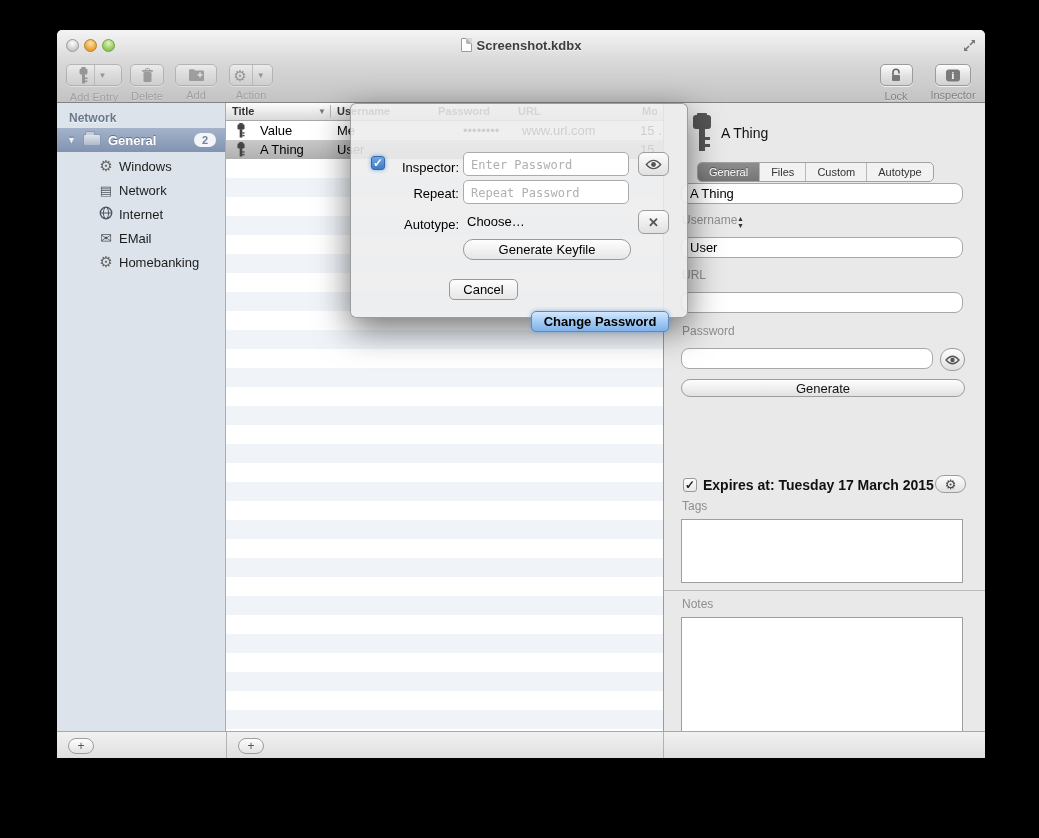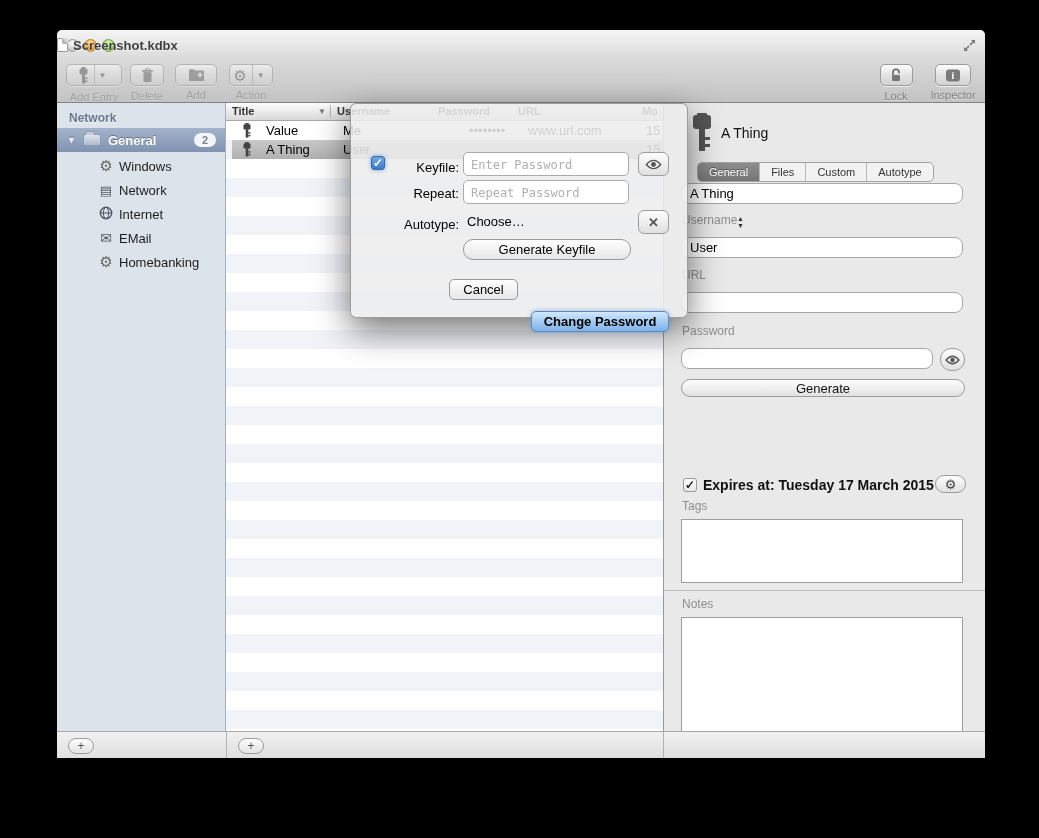--- a/index.html
+++ b/index.html
@@ -9,21 +9,21 @@
     background:#e9e9e9; border-radius:5px 5px 0 0; box-shadow:0 15px 45px rgba(0,0,0,.75);
     overflow:hidden; }
   
   .chrome { position:absolute; left:0; top:0; width:100%; height:73px;
     background:linear-gradient(#f4f4f4,#d8d8d8 45%,#c3c3c3);
     border-bottom:1px solid #828282; border-radius:5px 5px 0 0; }
   .tl { position:absolute; top:9px; width:13px; height:13px; border-radius:50%; }
   .tl.gray  { left:9px;  background:radial-gradient(circle at 50% 30%, #ffffff, #c9c9c9 70%); border:1px solid #9a9a9a; }
   .tl.amber { left:27px; background:radial-gradient(circle at 50% 30%, #ffe3a8, #e89f31 70%); border:1px solid #bd7e21; }
   .tl.green { left:45px; background:radial-gradient(circle at 50% 30%, #e1f5be, #8cc653 70%); border:1px solid #74a23c; }
-  .win-title { position:absolute; top:8px; left:0; width:100%; text-align:left;
+  .win-title { position:absolute; top:8px; left:0; width:100%; text-align:center;
     font-size:13px; font-weight:bold; color:#3e3e3e; text-shadow:0 1px 0 rgba(255,255,255,.6); }
   .doc-icon { display:inline-block; width:11px; height:14px; background:#fdfdfd;
     border:1px solid #9a9a9a; border-radius:1px; vertical-align:-2px; margin-right:5px; position:relative; }
   .doc-icon:after { content:""; position:absolute; right:-1px; top:-1px; border:3px solid;
     border-color:#d8d8d8 #d8d8d8 #b5b5b5 #b5b5b5; border-radius:0 0 0 2px; }
   .fs-icon { position:absolute; right:8px; top:8px; width:15px; height:15px; opacity:.75; }
   
   .tb-group { position:absolute; top:34px; text-align:center; }
   .tb-btn { height:22px; border:1px solid #9b9b9b; border-radius:5px;
     background:linear-gradient(#fdfdfd,#e3e3e3 50%,#d2d2d2); display:inline-flex;
@@ -61,21 +61,21 @@
     color:#4d5662; font-size:14px; }
   
   .table { position:absolute; left:169px; top:73px; width:437px; height:628px; background:#4d7c0f; }
   .t-header { position:absolute; left:0; top:0; width:100%; height:18px;
     background:linear-gradient(#fdfdfd,#d9d9d9); border-bottom:1px solid #a8a8a8; }
   .t-hcell { position:absolute; top:0; height:17px; font-size:11px; font-weight:bold;
     color:#333; line-height:17px; overflow:hidden; white-space:nowrap; }
   .t-hdiv { position:absolute; top:2px; height:13px; width:1px; background:#b5b5b5; }
   .t-sort { position:absolute; top:0; font-size:8px; color:#777; line-height:17px; }
   .stripe { position:absolute; left:0; width:100%; height:19px; }
-  .t-row { position:absolute; left:0; width:100%; height:19px; font-size:13px; color:#000;margin-left:6px; }
+  .t-row { position:absolute; left:0; width:100%; height:19px; font-size:13px; color:#000; }
   .t-row.selected { background:linear-gradient(#c9c9c9,#b0b0b0); }
   .t-cell { position:absolute; top:0; line-height:19px; white-space:nowrap; overflow:hidden; }
   .key-glyph { position:absolute; top:2px; }
   
   .inspector { position:absolute; left:606px; top:73px; width:322px; height:628px;
     background:#e9e9e9; border-left:1px solid #9a9a9a; }
   .insp-title { position:absolute; left:57px; top:22px; font-size:14px; color:#111; }
   .insp-key { position:absolute; left:25px; top:10px; }
   .seg { position:absolute; left:33px; top:59px; height:20px; display:flex;
     border:1px solid #a2a2a2; border-radius:5px; overflow:hidden; background:#f2f2f2;
@@ -363,21 +363,21 @@
 
   <div class="bottom-bar">
     <div class="bb-div" style="left:169px;"></div>
     <div class="bb-div" style="left:606px;"></div>
     <div class="plus-btn" style="left:11px;">+</div>
     <div class="plus-btn" style="left:181px;">+</div>
   </div>
 
   <div class="popover">
     <span class="chk blue" style="position:absolute; left:20px; top:52px;">✓</span>
-    <div class="dlg-label" style="left:20px; top:56px;">Keyfile:</div>
+    <div class="dlg-label" style="left:20px; top:56px;">Inspector:</div>
     <input class="dlg-field" style="top: 48px;" type="text" placeholder="Enter Password">
     <div class="dlg-sq" style="top:48px;">
       <svg width="17" height="11" viewBox="0 0 15 10">
         <path d="M1 5 Q7.5 -2.5 14 5 Q7.5 12.5 1 5 Z" fill="none" stroke="#555" stroke-width="1.3"></path>
         <circle cx="7.5" cy="5" r="2.2" fill="#555"></circle>
       </svg>
     </div>
     <div class="dlg-label" style="left:20px; top:82px;">Repeat:</div>
     <input class="dlg-field" style="top: 76px;" type="text" placeholder="Repeat Password">
     <div class="dlg-label" style="left:20px; top:113px;">Autotype:</div>

